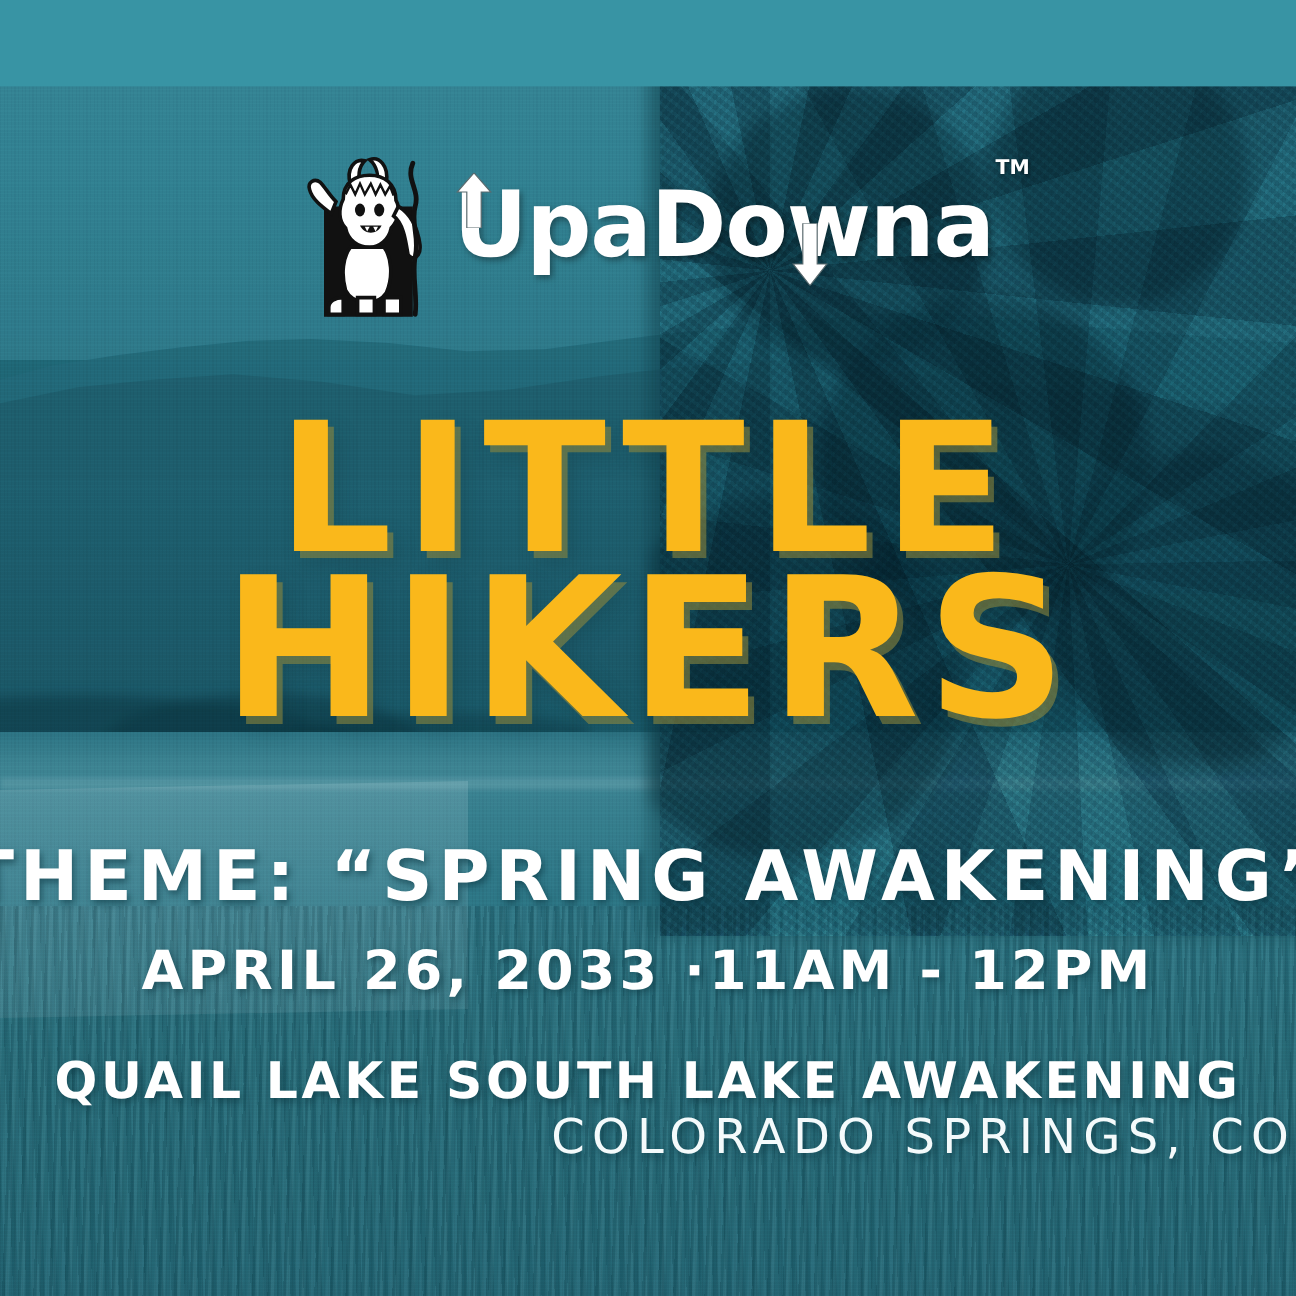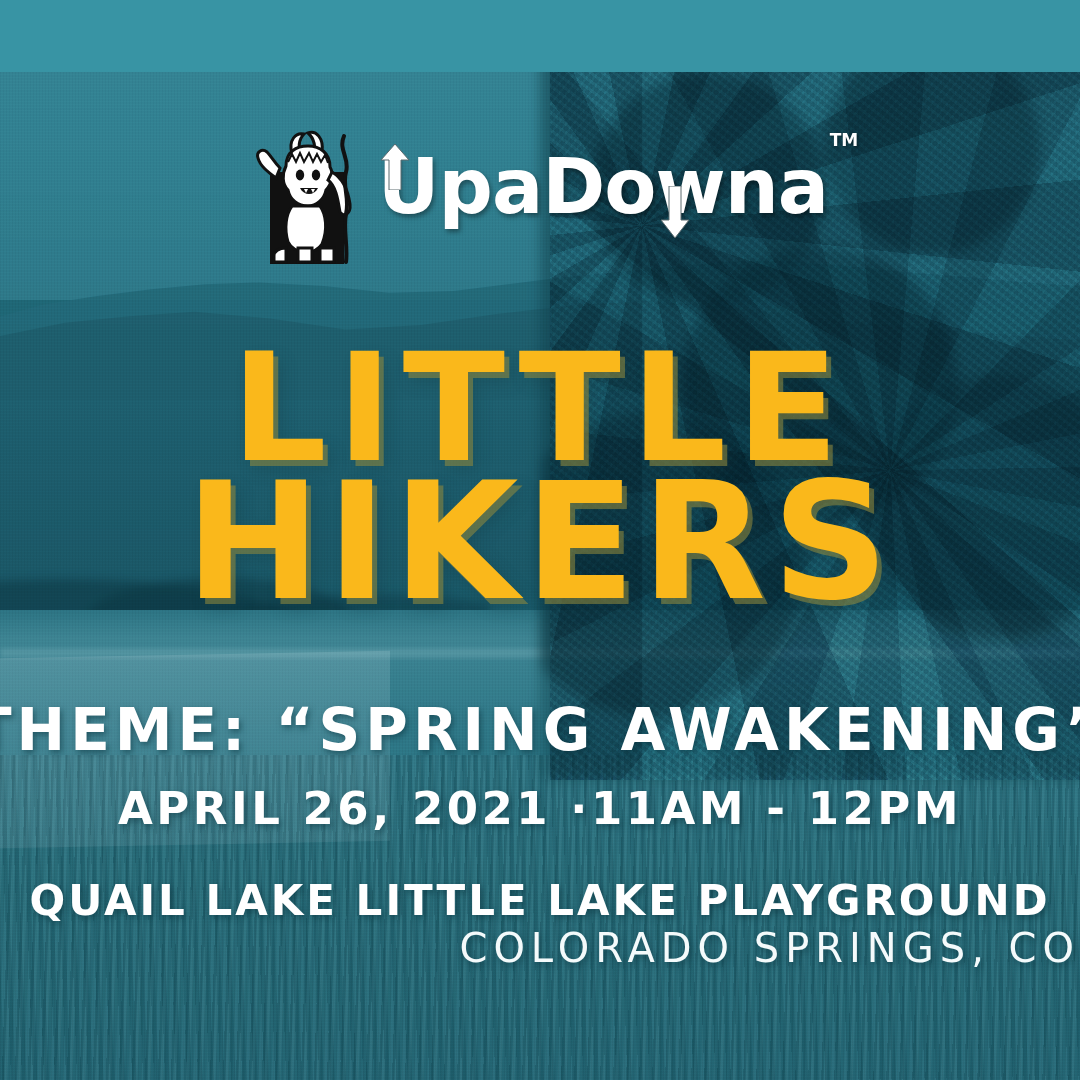--- a/index.html
+++ b/index.html
@@ -345,20 +345,20 @@
       </div>
     </div>
 
     <div class="title-block">
       <div class="title-line one">LITTLE</div>
       <div class="title-line two">HIKERS</div>
     </div>
 
     <div class="theme-line">THEME: “SPRING AWAKENING”</div>
 
-    <div class="date-line">APRIL 26, 2021 ·11AM - 12PM</div>
-
-    <div class="venue-line">QUAIL LAKE LITTLE LAKE PLAYGROUND</div>
+    <div class="date-line">APRIL 26, 2033 ·11AM - 12PM</div>
+
+    <div class="venue-line">QUAIL LAKE SOUTH LAKE AWAKENING</div>
 
     <div class="city-line">COLORADO SPRINGS, CO</div>
 
   </div>
 </div>
 
 </body></html>

